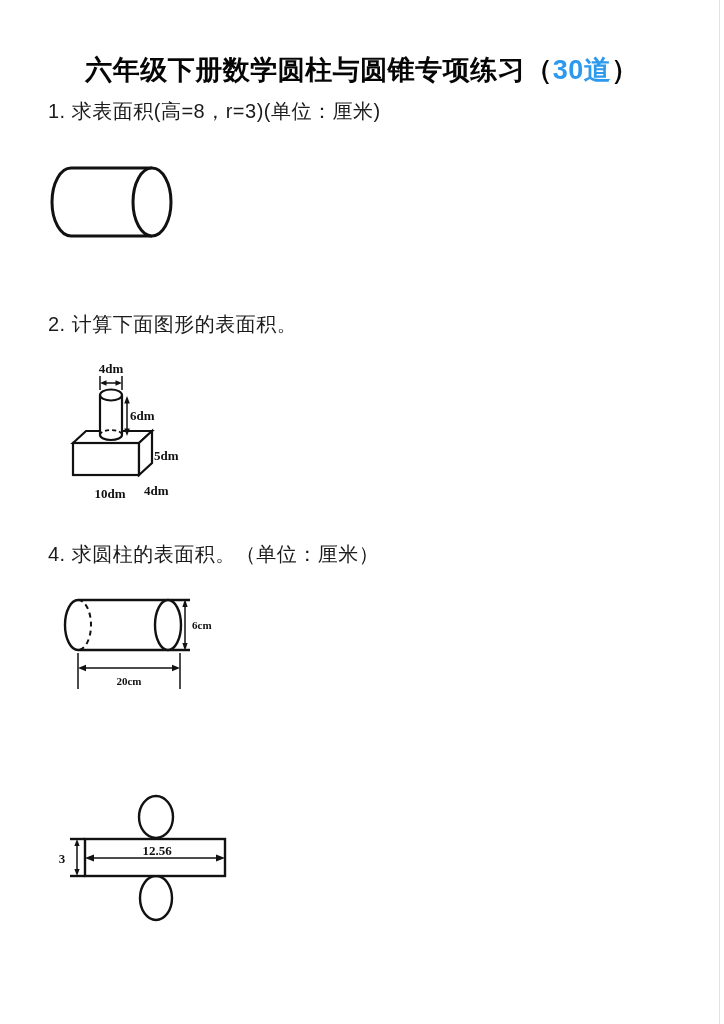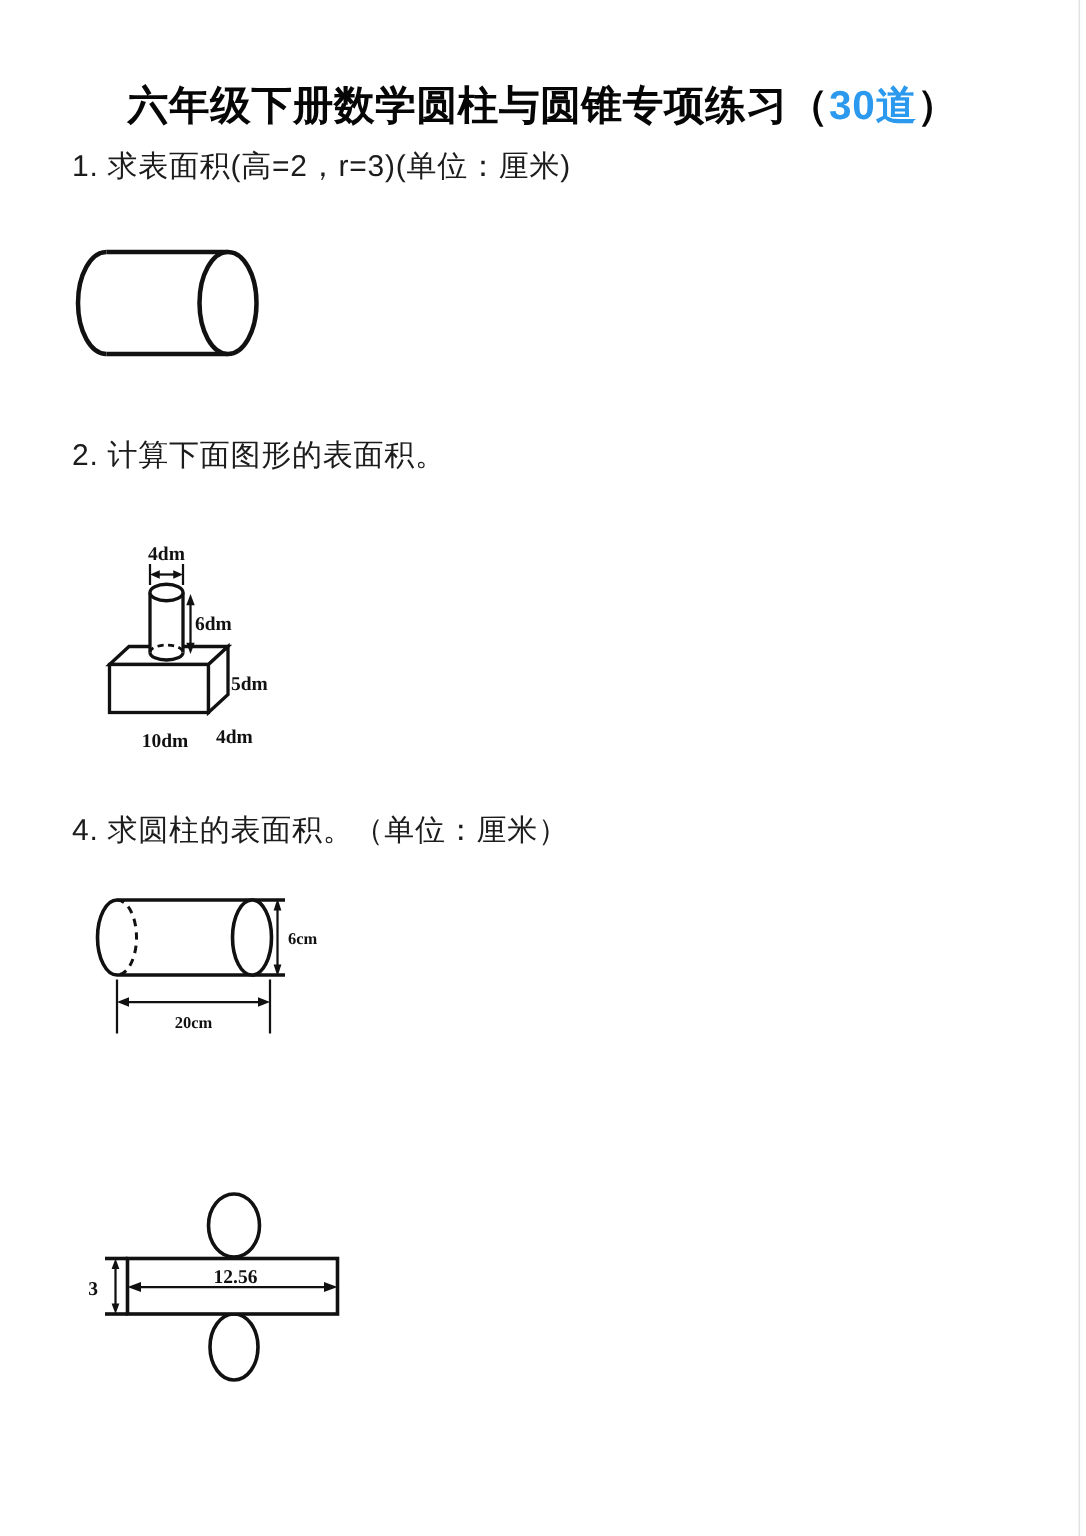--- a/index.html
+++ b/index.html
@@ -21,22 +21,22 @@
   .fig text { font-family:"Liberation Serif","DejaVu Serif",serif; font-weight:bold; fill:#111; }
   .edge { position:absolute; top:0; right:4px; width:1px; height:100%; background:#e3e3e3; }
 </style>
 </head>
 <body>
 
 <div class="page">
 
   <h1 class="title"><span>六年级下册数学圆柱与圆锥专项练习（</span><span class="accent" style="color: rgb(43, 153, 238);">30道</span><span>）</span></h1>
 
-  <p class="q" style="top:99px">1. 求表面积(高=2，r=3)(单位：厘米)</p>
-  <p class="q" style="top:292px">2. 计算下面图形的表面积。</p>
+  <p class="q" style="top:99px">1. 求表面积(高=8，r=3)(单位：厘米)</p>
+  <p class="q" style="top:312px">2. 计算下面图形的表面积。</p>
   <p class="q" style="top:542px">4. 求圆柱的表面积。（单位：厘米）</p>
 
   <svg class="fig" style="left:50px; top:162px" width="130" height="80" viewBox="0 0 130 80">
     <g fill="none" stroke="#111" stroke-width="3">
       <line x1="21" y1="6" x2="102" y2="6"></line>
       <line x1="21" y1="74" x2="102" y2="74"></line>
       <path d="M21,6 A19,34 0 0 0 21,74"></path>
       <ellipse cx="102" cy="40" rx="19" ry="34" fill="#fff"></ellipse>
     </g>
   </svg>

